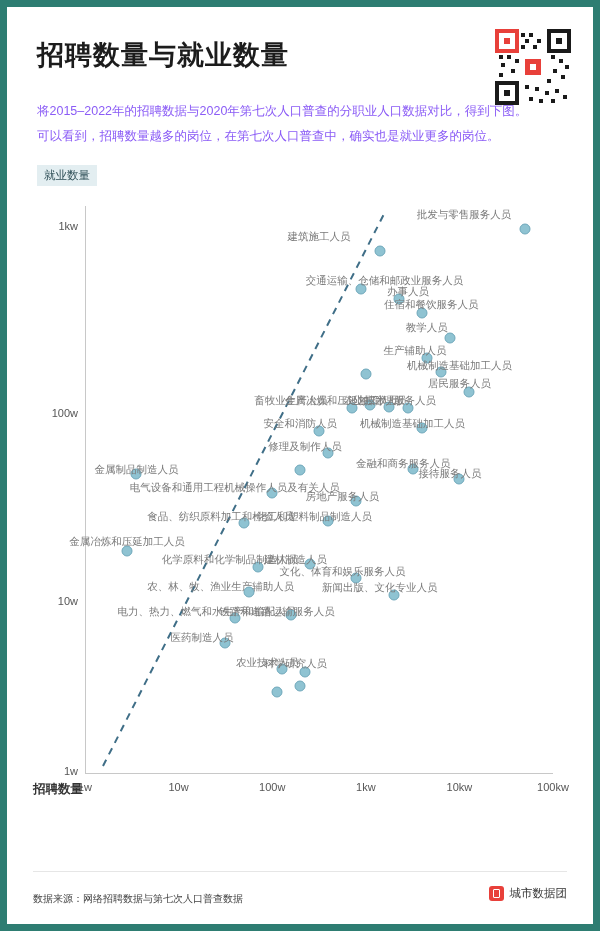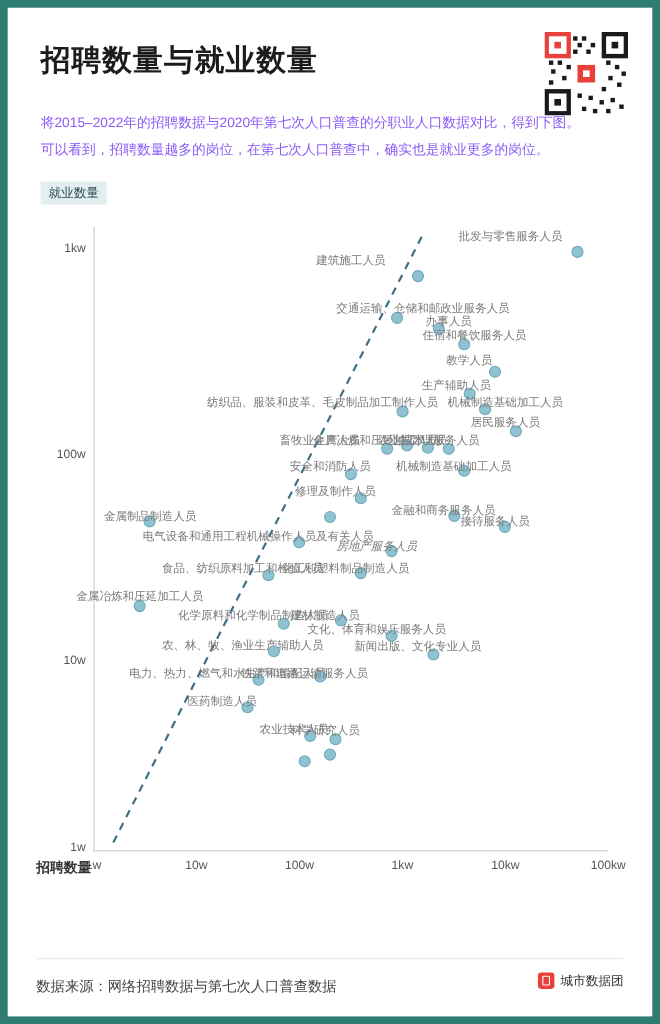--- a/index.html
+++ b/index.html
@@ -89,21 +89,21 @@
     position:absolute;
     left:0;right:0;
     bottom:-6px;
     text-align:left;
     font-size:12.5px;color:#333;font-weight:bold;margin-top:32px;
   }
   .footer{
     position:absolute;left:26px;right:26px;bottom:18px;
     display:flex;align-items:center;justify-content:space-between;
   }
-  .src{font-size:13px;color:#444;margin-top:11px;}
+  .src{font-size:10px;color:#444;margin-top:11px;}
   .brand{display:flex;align-items:center;gap:6px;}
   .brand-mark{
     width:15px;height:15px;border-radius:3px;background:#e8403a;
     position:relative;
   }
   .brand-mark:after{
     content:"";position:absolute;left:4px;top:3px;
     width:7px;height:9px;border:1.6px solid #fff;border-radius:1px;
     box-sizing:border-box;
   }
@@ -192,21 +192,20 @@
           <div class="plabel" style="left: 64%; top: 13.2%;">交通运输、仓储和邮政业服务人员</div>
           <div class="dot" style="width: 9px; height: 9px; left: 67%; top: 16.4%;"></div>
           <div class="plabel" style="left: 69%; top: 15.2%;">办事人员</div>
           <div class="dot" style="width: 9px; height: 9px; left: 72%; top: 18.8%;"></div>
           <div class="plabel" style="left: 74%; top: 17.4%;">住宿和餐饮服务人员</div>
           <div class="dot" style="width: 9px; height: 9px; left: 78%; top: 23.2%;"></div>
           <div class="plabel" style="left: 73%; top: 21.5%;">教学人员</div>
           <div class="dot" style="width: 9px; height: 9px; left: 73%; top: 26.8%;"></div>
           <div class="plabel" style="left: 70.5%; top: 25.6%;">生产辅助人员</div>
           <div class="dot" style="width: 9px; height: 9px; left: 60%; top: 29.5%;"></div>
-          <div class="plabel" style="left: 44.5%; top: 28.2%;">纺织品、服装和皮革、毛皮制品加工制作人员</div>
           <div class="dot" style="width: 9px; height: 9px; left: 76%; top: 29.2%;"></div>
           <div class="plabel" style="left: 80%; top: 28.2%;">机械制造基础加工人员</div>
           <div class="dot" style="width: 9px; height: 9px; left: 82%; top: 32.8%;"></div>
           <div class="plabel" style="left: 80%; top: 31.3%;">居民服务人员</div>
           <div class="dot" style="width: 9px; height: 9px; left: 57%; top: 35.6%;"></div>
           <div class="plabel" style="left: 44%; top: 34.3%;">畜牧业生产人员</div>
           <div class="dot" style="width: 9px; height: 9px; left: 61%; top: 35%;"></div>
           <div class="plabel" style="left: 55%; top: 34.3%;">金属冶炼和压延加工人员</div>
           <div class="dot" style="width: 9px; height: 9px; left: 65%; top: 35.3%;"></div>
           <div class="plabel" style="left: 62%; top: 34.3%;">农业技术人员</div>
@@ -221,21 +220,21 @@
           <div class="dot" style="width: 9px; height: 9px; left: 46%; top: 46.5%;"></div>
           <div class="dot" style="width: 9px; height: 9px; left: 70%; top: 46.3%;"></div>
           <div class="plabel" style="left: 68%; top: 45.4%;">金融和商务服务人员</div>
           <div class="dot" style="width: 9px; height: 9px; left: 11%; top: 47.2%;"></div>
           <div class="plabel" style="left: 11%; top: 46.5%;">金属制品制造人员</div>
           <div class="dot" style="width: 9px; height: 9px; left: 80%; top: 48%;"></div>
           <div class="plabel" style="left: 78%; top: 47.2%;">接待服务人员</div>
           <div class="dot" style="width: 9px; height: 9px; left: 40%; top: 50.5%;"></div>
           <div class="plabel" style="left: 32%; top: 49.6%;">电气设备和通用工程机械操作人员及有关人员</div>
           <div class="dot" style="width: 9px; height: 9px; left: 58%; top: 52%;"></div>
-          <div class="plabel" style="left: 55%; top: 51.2%; font-style: italic;">房地产服务人员</div>
+          <div class="plabel" style="left: 55%; top: 51.2%;">房地产服务人员</div>
           <div class="dot" style="width: 9px; height: 9px; left: 34%; top: 55.8%;"></div>
           <div class="plabel" style="left: 29%; top: 54.8%;">食品、纺织原料加工和检验人员</div>
           <div class="dot" style="width: 9px; height: 9px; left: 52%; top: 55.4%;"></div>
           <div class="plabel" style="left: 49%; top: 54.8%;">化工和塑料制品制造人员</div>
           <div class="dot" style="width: 9px; height: 9px; left: 9%; top: 60.8%;"></div>
           <div class="plabel" style="left: 9%; top: 59.2%;">金属冶炼和压延加工人员</div>
           <div class="dot" style="width: 9px; height: 9px; left: 37%; top: 63.5%;"></div>
           <div class="plabel" style="left: 31%; top: 62.4%; text-align: center;">化学原料和化学制品制造人员</div>
           <div class="dot" style="width: 9px; height: 9px; left: 48%; top: 63%;"></div>
           <div class="plabel" style="left: 45%; top: 62.4%;">建材制造人员</div>

